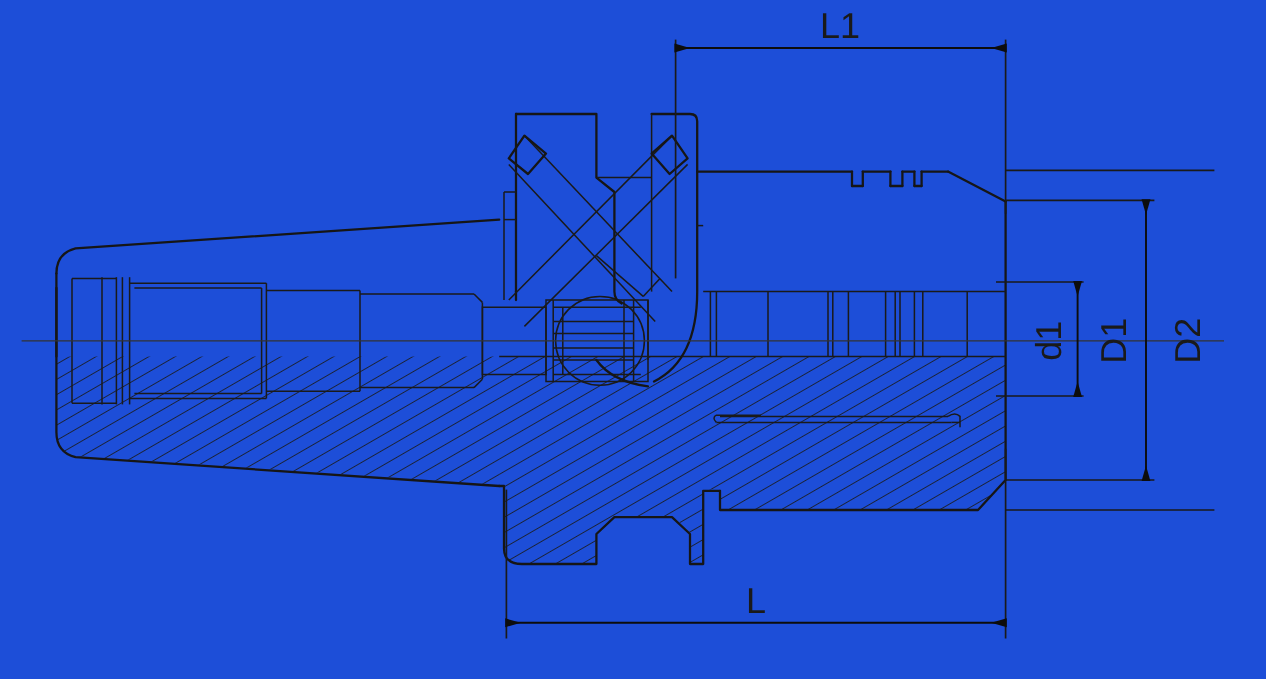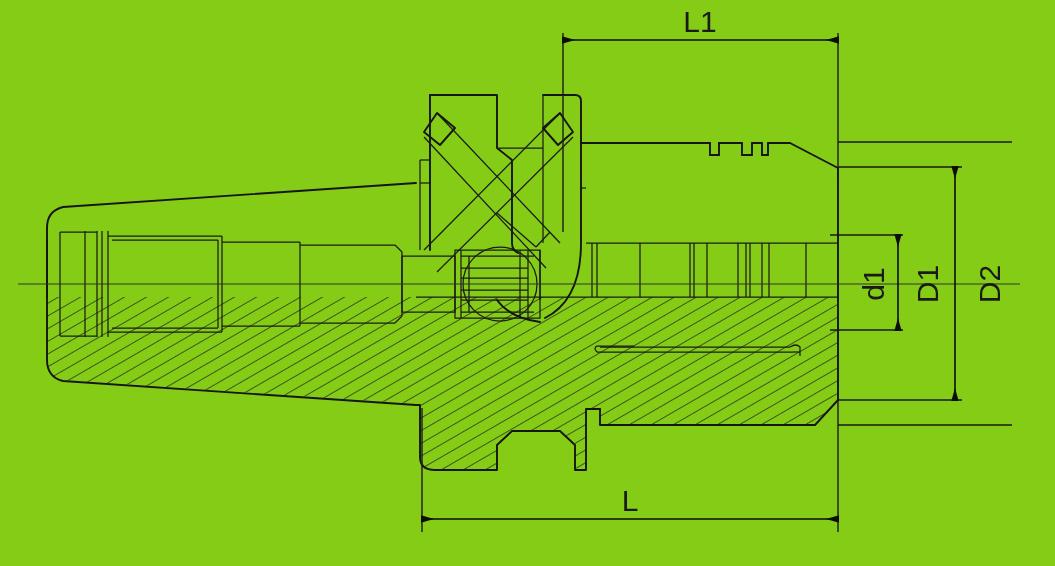--- a/index.html
+++ b/index.html
@@ -5,21 +5,21 @@
   html, body {
     margin: 0;
     padding: 0;
     background: #ffffff;
     font-family: "Liberation Sans", sans-serif;
   }
   #stage {
     position: relative;
     width: 1055px;
     height: 566px;
-    background: #84cc16;
+    background: #1d4ed8;
     overflow: hidden;
   }
   svg#drawing {
     position: absolute;
     left: 0;
     top: 0;
     width: 1055px;
     height: 566px;
   }
   .dim-label {

